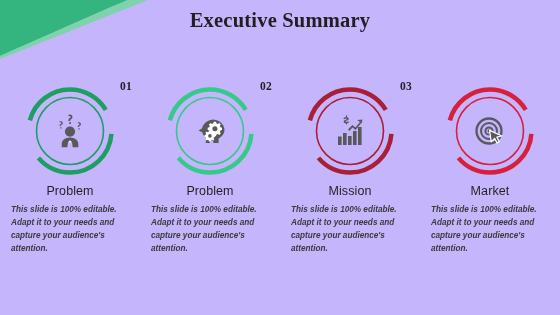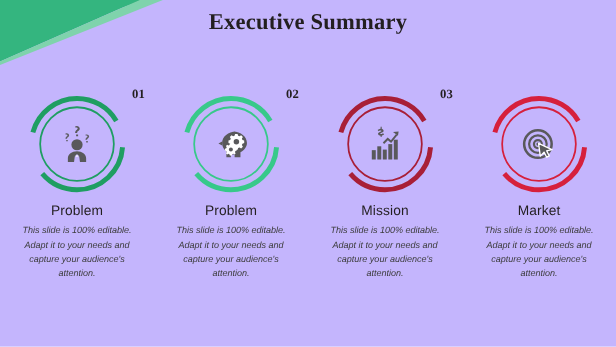--- a/index.html
+++ b/index.html
@@ -37,23 +37,23 @@
     width:40px;height:40px;
   }
   .icon svg{display:block;}
 
   .heading{
     margin-top:6px;
     font-family:Liberation Sans, sans-serif;
     font-size:12.5px;font-weight:400;color:#231f20;letter-spacing:.1px;
   }
   .body{
-    margin-top:5px;width:118px;text-align:center;
+    margin-top:5px;width:118px;
     font-family:"Liberation Sans", sans-serif;
-    font-style:italic;font-size:8.2px;line-height:13px;color:#3b3b3b;
+    font-style:italic;font-size:8.2px;line-height:13px;color:#3b3b3b;font-weight:bold;
   }
 </style>
 </head>
 <body>
 
 <div class="slide">
 
   <div class="corner">
     <svg width="150" height="60" viewBox="0 0 150 60">
       <polygon points="0,0 132,0 100,10 0,10" fill="#2f9e6e"></polygon>

